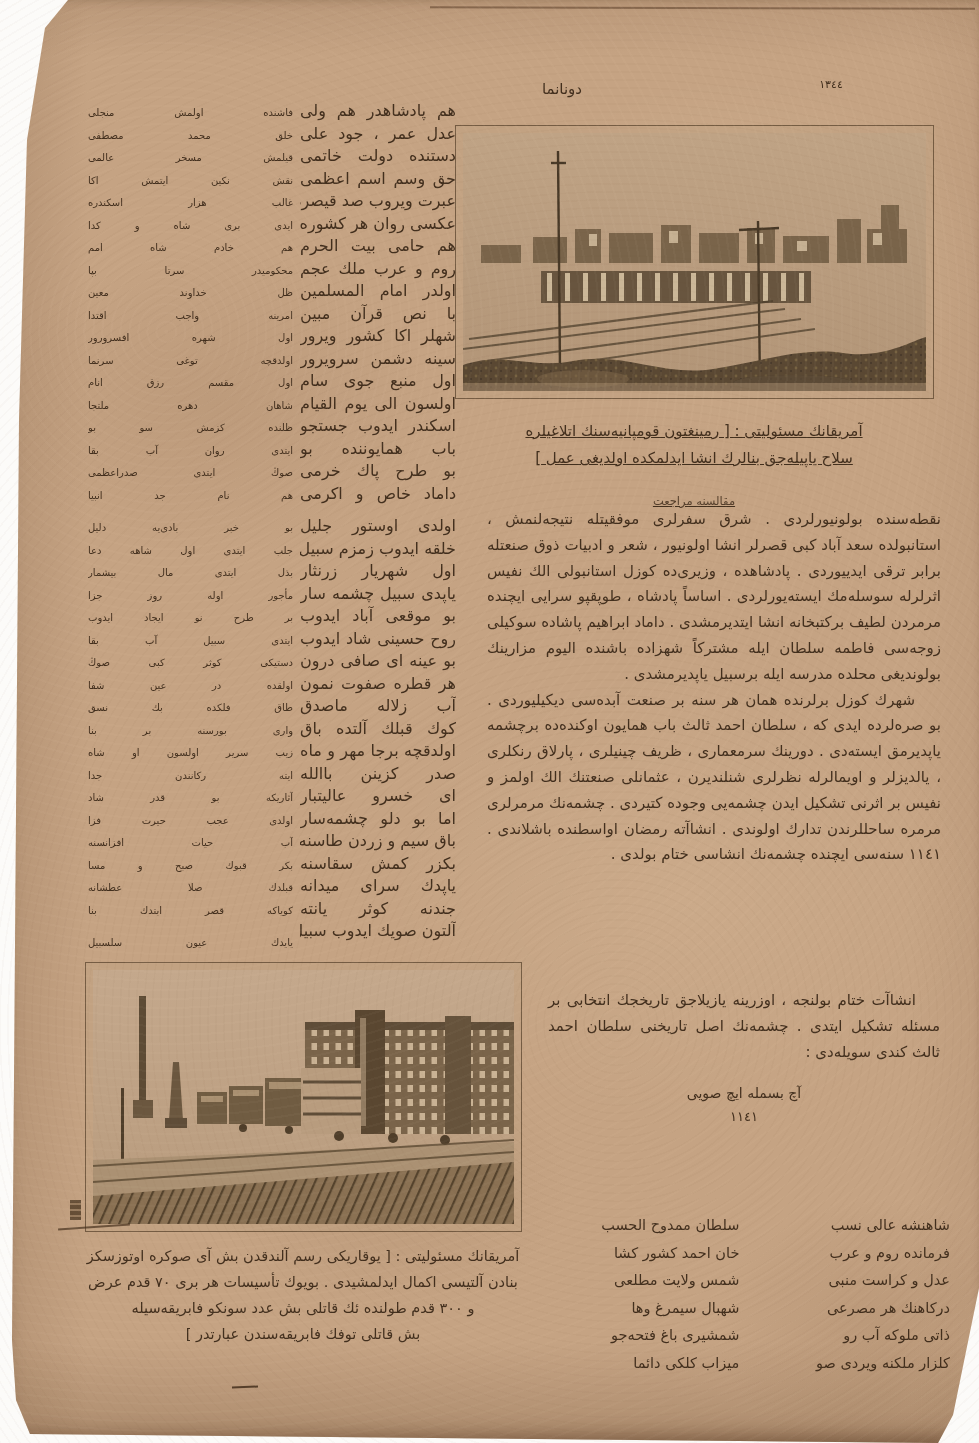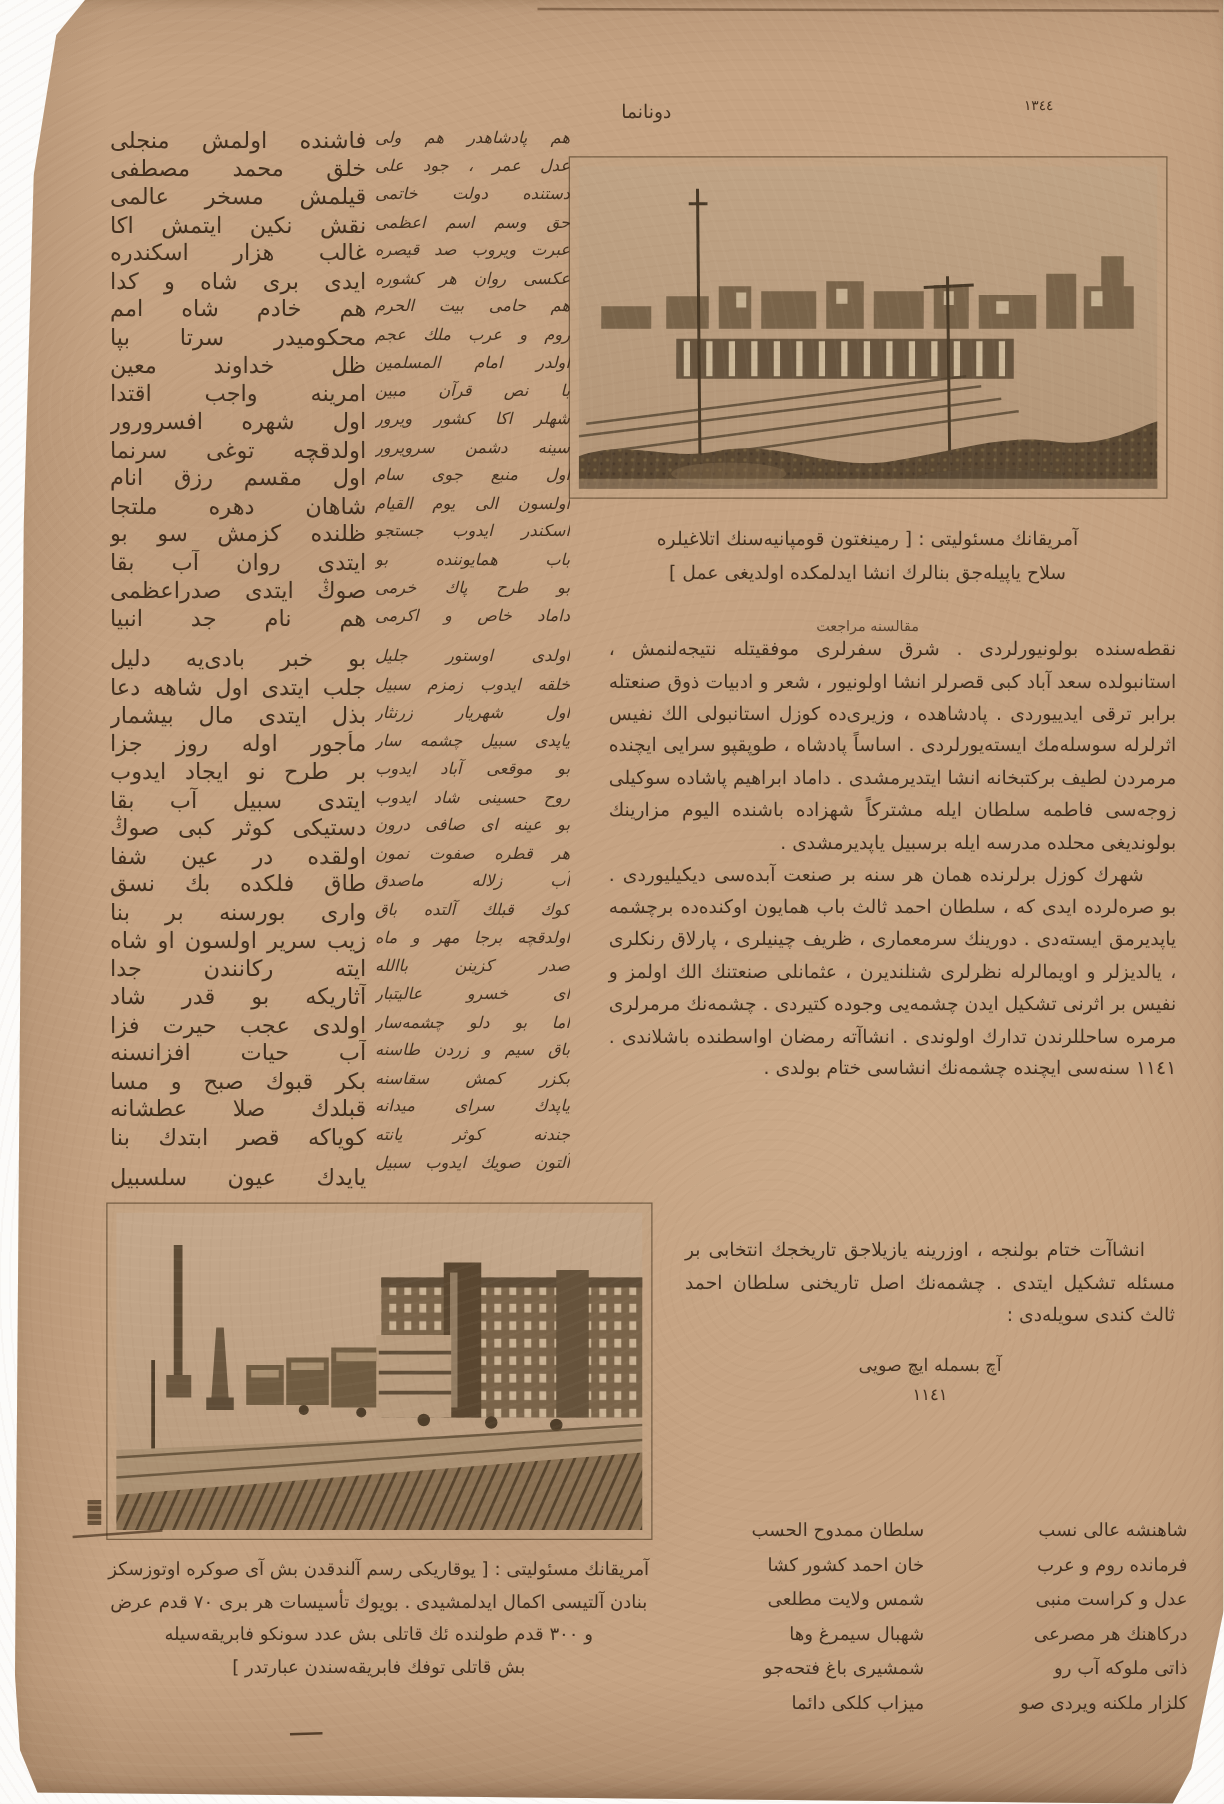--- a/index.html
+++ b/index.html
@@ -25,38 +25,38 @@
       repeating-radial-gradient(circle at 17% 23%, rgba(255,240,214,.06) 0 2px, transparent 2px 9px),
       repeating-radial-gradient(circle at 63% 71%, rgba(90,60,35,.05) 0 1.6px, transparent 1.6px 8px);}
   .top-edge{position:absolute;left:430px;top:7px;width:545px;height:2px;background:rgba(70,45,25,.45);transform:rotate(.15deg);}
 
   
   .ink{color:rgba(56,38,22,.93);}
   .faded{color:rgba(66,46,28,.85);}
 
   
   .folio{position:absolute;left:795px;top:78px;width:72px;text-align:center;font-size:11px;letter-spacing:1px;}
-  .masthead{position:absolute;left:497px;top:80px;width:104px;text-align:left;font-size:15px;}
+  .masthead{position:absolute;left:478px;top:80px;width:104px;text-align:right;font-size:15px;}
 
   
   .photo-frame{position:absolute;border:1px solid rgba(84,62,40,.7);padding:7px;box-sizing:border-box;
     background:rgba(190,160,130,.35);}
   .photo-frame svg{display:block;width:100%;height:100%;}
   .photo-top{left:455px;top:125px;width:479px;height:274px;}
   .photo-bottom{left:85px;top:962px;width:437px;height:270px;}
 
   
-  .caption-top{position:absolute;left:468px;top:418px;width:452px;text-align:center;font-size:15px;line-height:27px;}
+  .caption-top{position:absolute;left:468px;top:418px;width:452px;text-align:center;font-size:15px;line-height:27px;text-decoration:underline;}
   .caption-note{font-size:11.5px;margin-top:16px;}
   .caption-bottom{position:absolute;left:72px;top:1243px;width:462px;text-align:center;font-size:14.5px;line-height:26px;}
 
   
-  .poem-col{position:absolute;font-size:18px;}
+  .poem-col{position:absolute;font-size:10px;}
   .poem-col-1{left:88px;top:102px;width:205px;}
-  .poem-col-2{left:300px;top:100px;width:156px;font-size:13px;font-style:italic;}
+  .poem-col-2{left:300px;top:100px;width:156px;font-size:16px;}
   .poem-stanza{margin-bottom:10px;}
   .poem-line{line-height:22.5px;white-space:nowrap;text-align:justify;text-align-last:justify;overflow:hidden;}
 
   
   .article{position:absolute;left:487px;top:507px;width:454px;font-size:15px;line-height:25.8px;
     text-align:justify;}
   .article p{margin:0;}
   .article p.indent{text-indent:26px;}
   .article-cont{position:absolute;left:532px;top:972px;width:424px;font-size:15px;line-height:25.8px;text-align:justify;}
   .article-cont p{margin:16px;text-indent:24px;}

